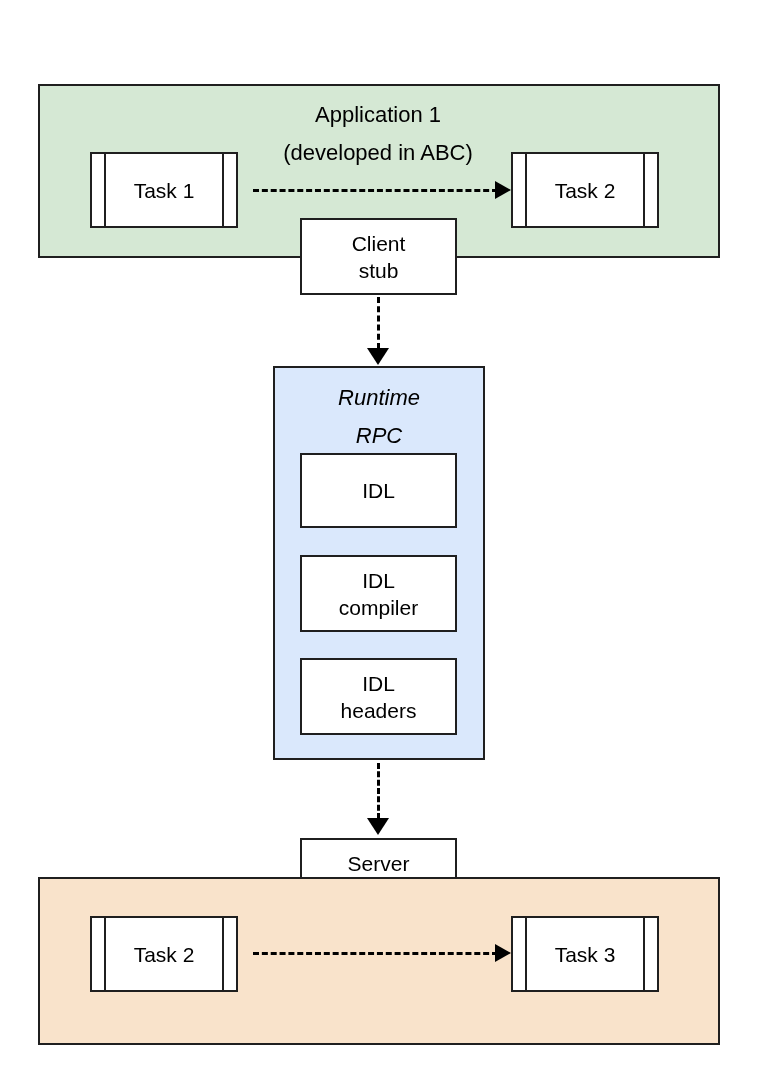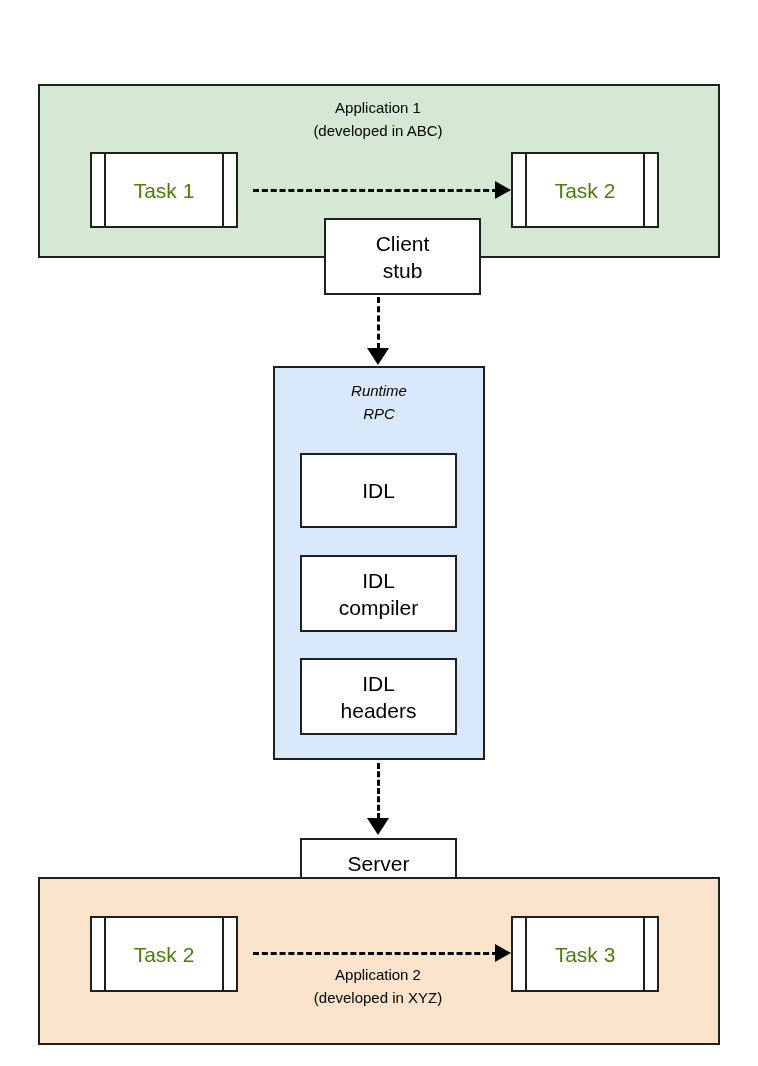--- a/index.html
+++ b/index.html
@@ -37,22 +37,22 @@
     border: 2px solid #1f1f1f;
     box-sizing: border-box;
   }
   .panel-green { background: #d5e8d4; }
   .panel-blue  { background: #dae8fc; }
   .panel-orange{ background: #f9e3cb; }
 
   .panel-caption {
     position: absolute;
     text-align: center;
-    font-size: 15px;
-    line-height: 23px;
+    font-size: 22px;
+    line-height: 38px;
     color: #000000;
     white-space: pre-line;
   }
 
   
   .box {
     position: absolute;
     background: #ffffff;
     border: 2px solid #1f1f1f;
     box-sizing: border-box;
@@ -70,21 +70,21 @@
   .task {
     position: absolute;
     background: #ffffff;
     border: 2px solid #1f1f1f;
     box-sizing: border-box;
     display: flex;
     align-items: center;
     justify-content: center;
     font-size: 21px;
     line-height: 27px;
-    color: #4d7c0f;
+    color: #000000;
   }
   .task::before,
   .task::after {
     content: "";
     position: absolute;
     top: -2px;
     bottom: -2px;
     width: 0;
     border-left: 2px solid #1f1f1f;
   }
@@ -135,21 +135,21 @@
     <span class="task-label">Task 1</span>
   </div>
 
   <div class="task" style="left:511px; top:152px; width:148px; height:76px;">
     <span class="task-label">Task 2</span>
   </div>
 
   <div class="dash-h" style="left:253px; top:189px; width:245px;"></div>
   <div class="arrow-right" style="left:495px; top:181px;"></div>
 
-  <div class="box" style="left:300px; top:218px; width:157px; height:77px;margin-left:24px;">
+  <div class="box" style="left:300px; top:218px; width:157px; height:77px;">
     <span>Client
 stub</span>
   </div>
 
   <div class="dash-v" style="left:377px; top:297px; height:52px;"></div>
   <div class="arrow-down" style="left:367px; top:348px;"></div>
 
   <div class="panel panel-blue" style="left:273px; top:366px; width:212px; height:394px;"></div>
 
   <div class="panel-caption" style="left:283px; top:379px; width:192px;font-style:italic;">Runtime
@@ -183,16 +183,14 @@
     <span class="task-label">Task 2</span>
   </div>
 
   <div class="task" style="left:511px; top:916px; width:148px; height:76px;">
     <span class="task-label">Task 3</span>
   </div>
 
   <div class="dash-h" style="left:253px; top:952px; width:245px;"></div>
   <div class="arrow-right" style="left:495px; top:944px;"></div>
 
-  <div class="panel-caption" style="left:188px; top:963px; width:380px;">Application 2
-(developed in XYZ)</div>
 
 </div>
 
 </body></html>

